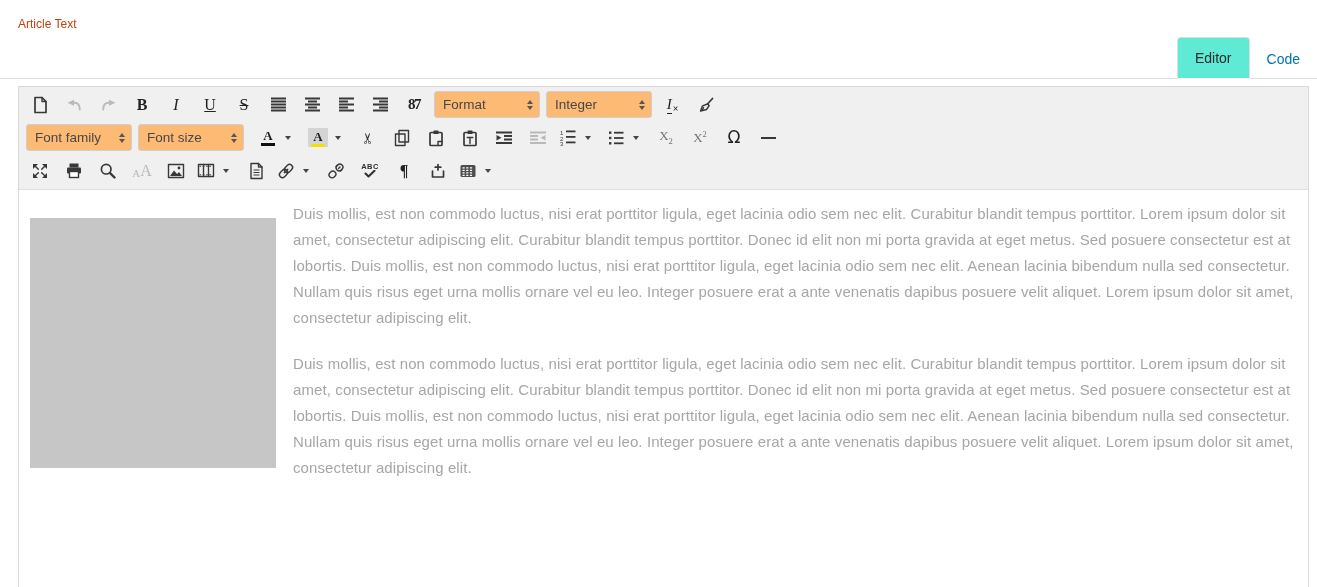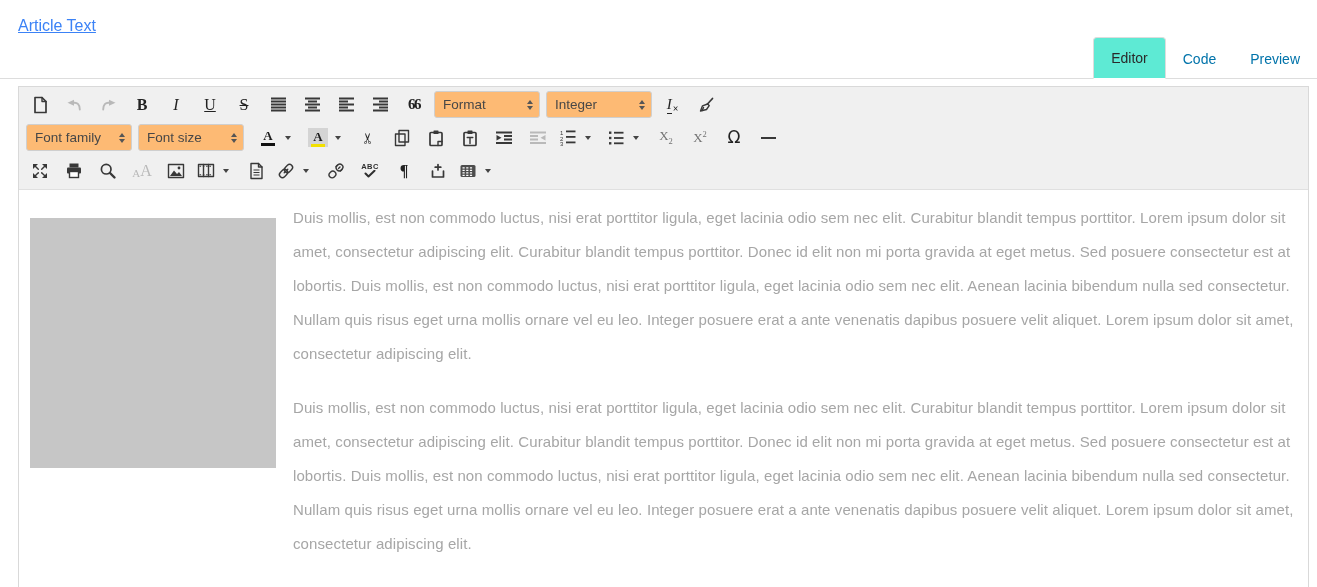--- a/index.html
+++ b/index.html
@@ -1,18 +1,18 @@
 <!DOCTYPE html>
 <html><head>
 <meta charset="utf-8">
 <style>
   html,body{margin:0;padding:0;background:#fff;}
   body{width:1317px;height:587px;overflow:hidden;font-family:"Liberation Sans",sans-serif;position:relative;}
 
-  .page-label{position:absolute;left:18px;top:17px;font-size:16px;font-weight:400;color:#3b82f6;text-decoration:underline;}
+  .page-label{position:absolute;left:18px;top:17px;font-size:12px;font-weight:400;color:#c2410c;}
 
   
   .tabbar{position:absolute;left:0;top:38px;width:1317px;height:41px;border-bottom:1px solid #ddd;
           display:flex;justify-content:flex-end;align-items:flex-end;box-sizing:border-box;}
   .tab{padding:11px 17px;font-size:14px;line-height:18px;margin-bottom:-1px;cursor:pointer;color:#0073aa;}
   .tab.active{background:#5eead4;color:#2a2a2a;border:1px solid #ddd;border-bottom:1px solid #fff;
               border-radius:4px 4px 0 0;}
 
   
   .editor{position:absolute;left:18px;top:86px;width:1291px;height:520px;
@@ -71,31 +71,30 @@
        border-radius:3px;display:flex;align-items:center;justify-content:space-between;
        padding:0 6px 0 8px;font-size:13.5px;color:#474747;margin:0 3px;cursor:pointer;}
   .dcaret{display:flex;flex-direction:column;gap:2px;}
   .dcaret .u{width:0;height:0;border-left:3.5px solid transparent;border-right:3.5px solid transparent;border-bottom:4px solid #555;}
   .dcaret .d{width:0;height:0;border-left:3.5px solid transparent;border-right:3.5px solid transparent;border-top:4px solid #555;}
 
   
   .canvas{display:flex;align-items:flex-start;padding:8px 4px 0 11px;background:#fff;}
   .img-ph{width:246px;height:250px;background:#c6c6c6;flex:0 0 auto;margin-top:20px;}
   .text{flex:1;margin-left:17px;padding-top:3px;}
-  .text p{margin:0 0 20px 0;font-size:15px;line-height:34px;color:#a6a6a6;letter-spacing:.1px;}
+  .text p{margin:0 0 20px 0;font-size:15px;line-height:26px;color:#a6a6a6;letter-spacing:.1px;}
 </style>
 </head>
 <body>
 
 <div class="page-label">Article Text</div>
 
 <div class="tabbar">
   <div class="tab active">Editor</div>
   <div class="tab">Code</div>
-  <div class="tab">Preview</div>
 </div>
 
 <div class="editor">
   <div class="toolbar">
 
     <div class="tb-row">
       <button class="tbtn">
         <span>
           <svg width="17" height="18" viewBox="0 0 17 18">
               <path class="s" d="M3 1.5 h7 l4 4 v11 H3 z"></path>
@@ -169,21 +168,21 @@
           <svg width="17" height="15" viewBox="0 0 17 15">
               <rect class="f" x="1" y="0.5" width="15" height="2"></rect>
               <rect class="f" x="7" y="3.5" width="9" height="2"></rect>
               <rect class="f" x="1" y="6.5" width="15" height="2"></rect>
               <rect class="f" x="7" y="9.5" width="9" height="2"></rect>
               <rect class="f" x="1" y="12.5" width="15" height="2"></rect>
             </svg>
         </span>
       </button>
       <button class="tbtn quote">
-        <span class="g">66</span>
+        <span class="g">87</span>
       </button>
 
       <div class="sel">
         <span>Format</span>
         <span class="dcaret">
             <i class="u"></i>
             <i class="d"></i>
           </span>
       </div>
       <div class="sel">

